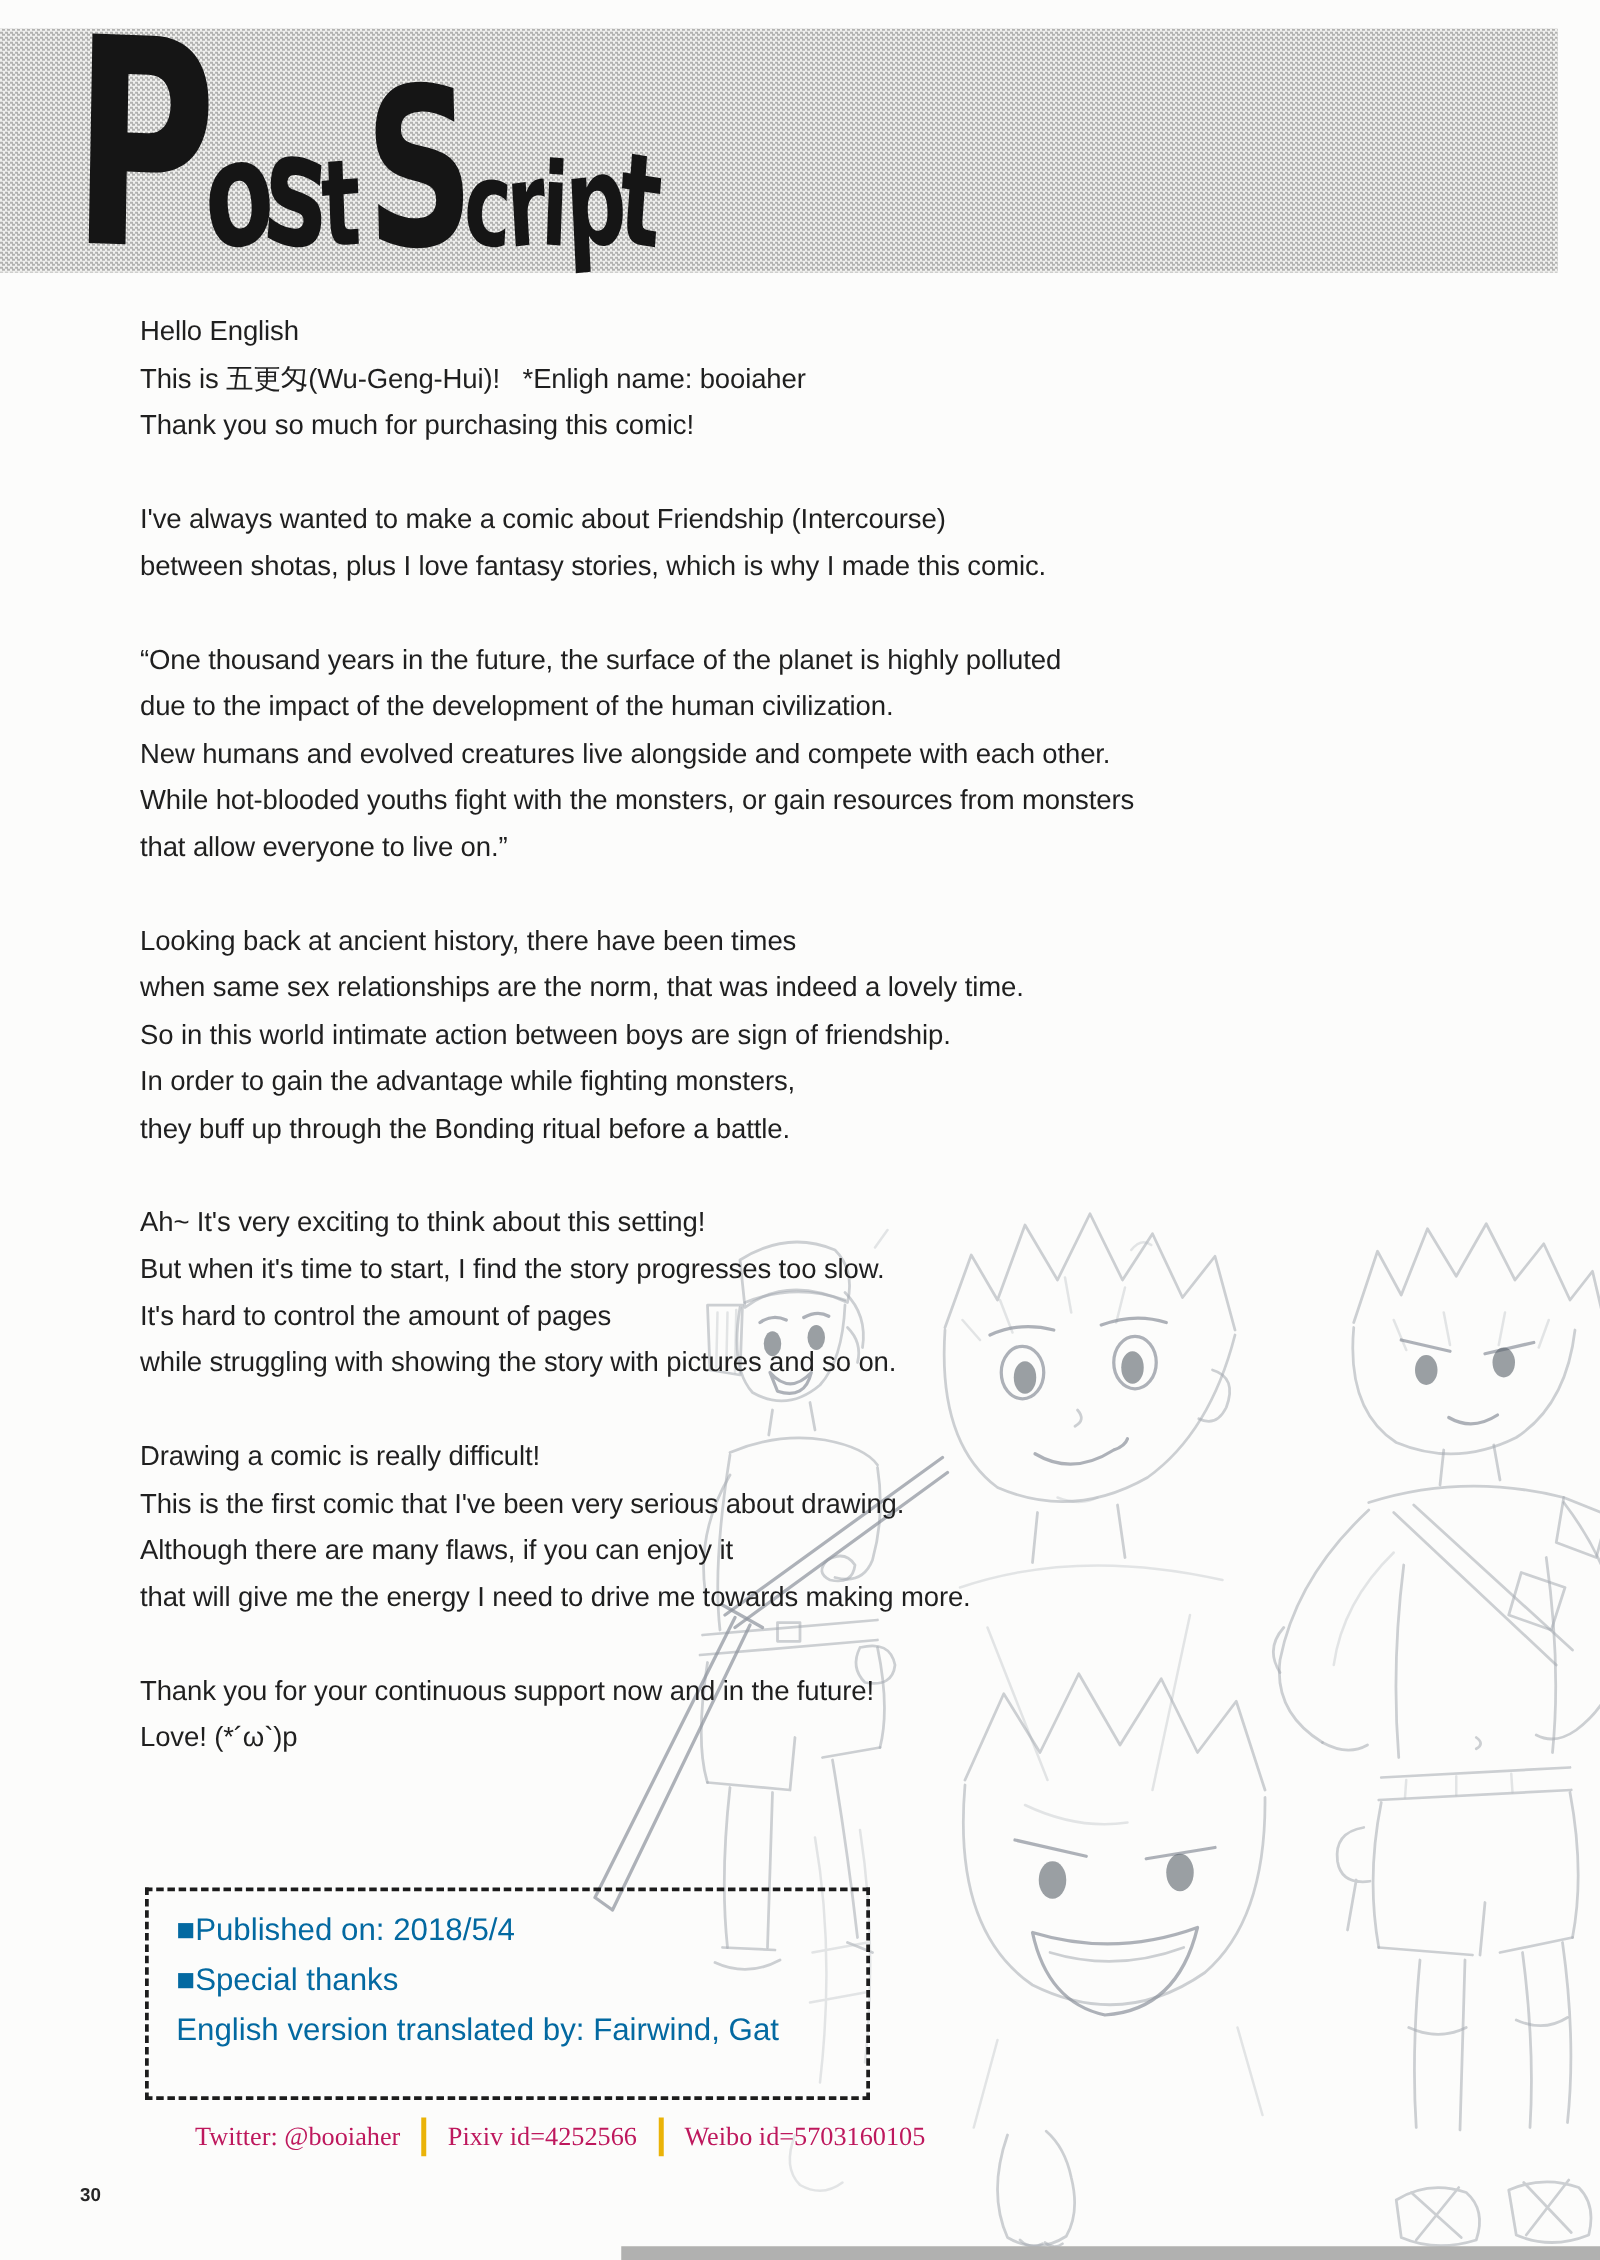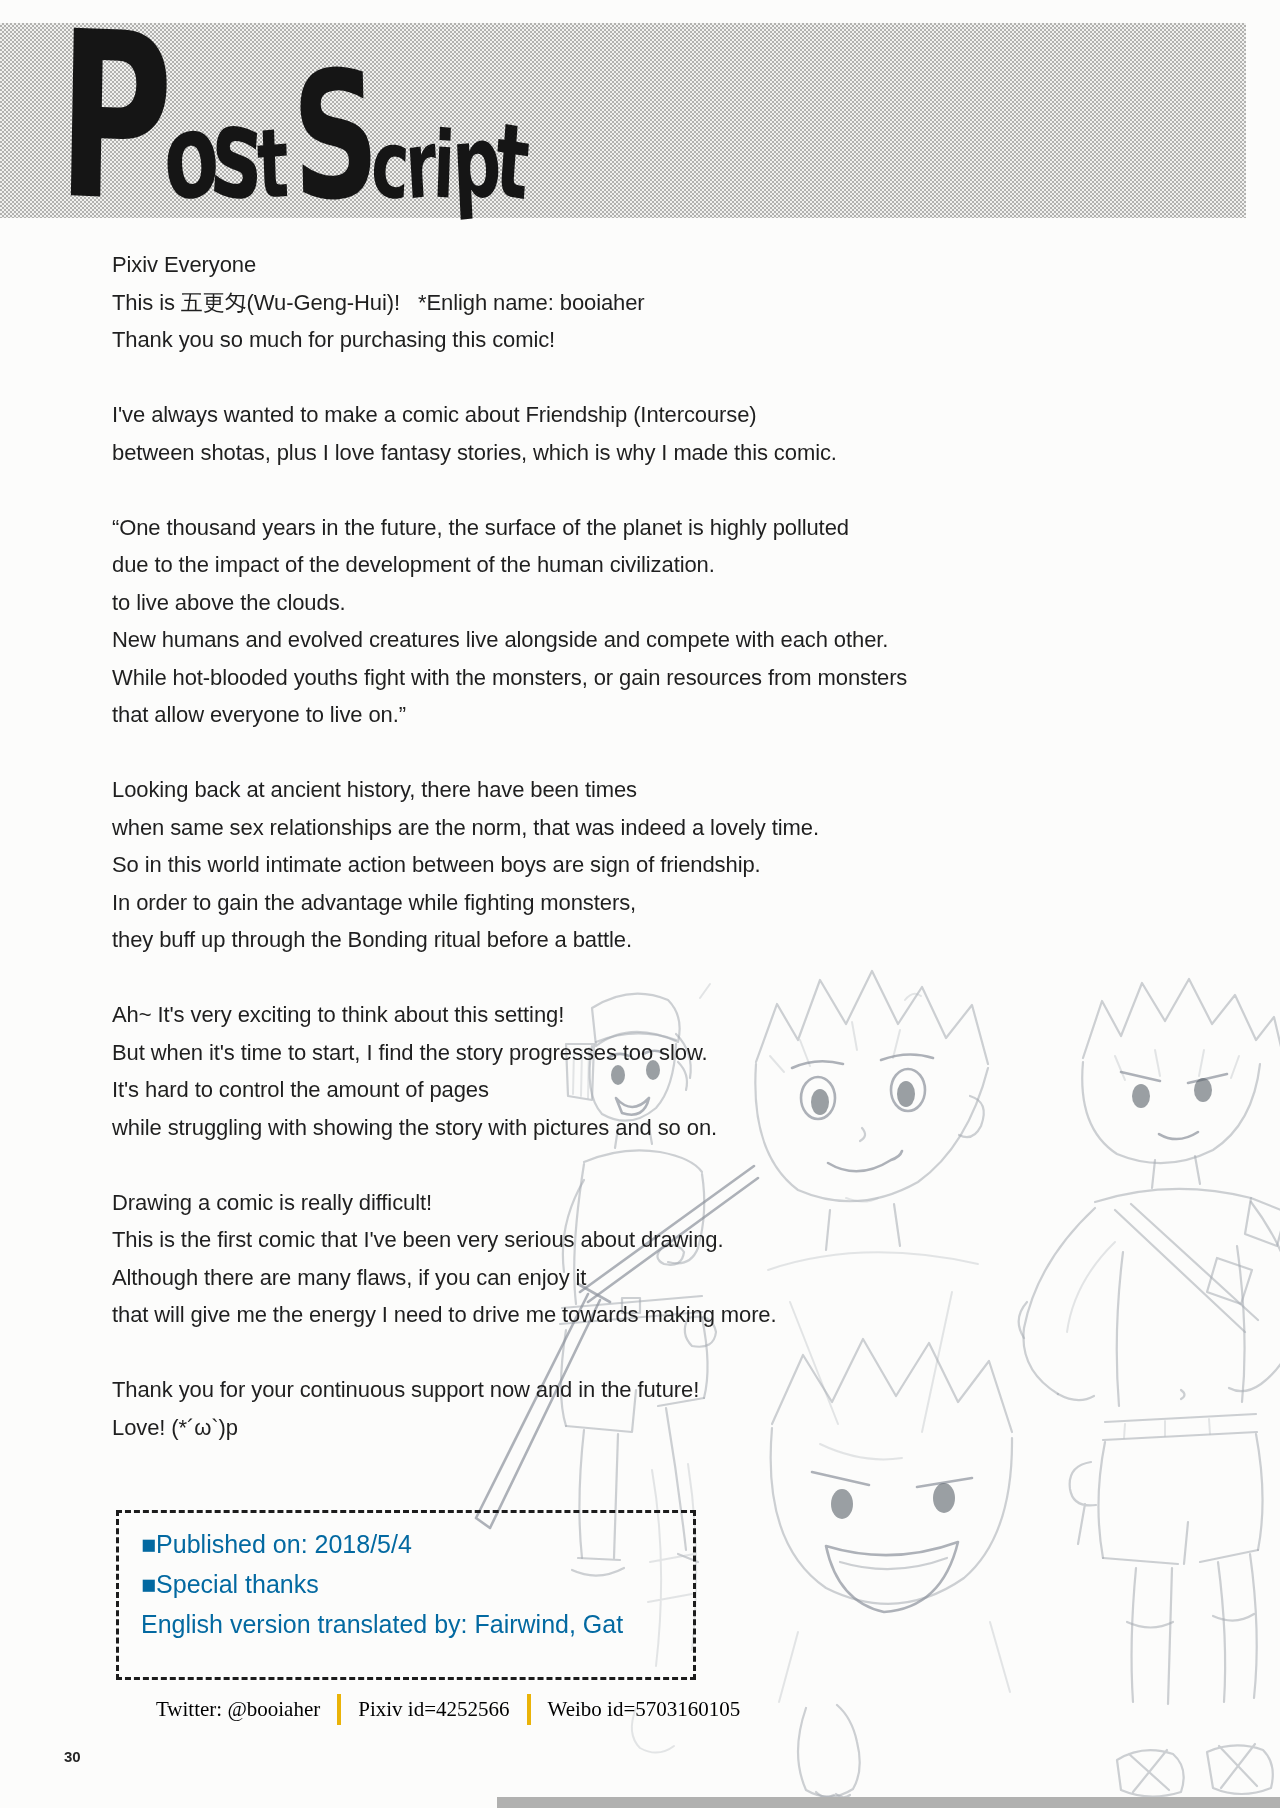--- a/index.html
+++ b/index.html
@@ -49,21 +49,21 @@
     border:3.5px dashed #1c1c1c;box-sizing:border-box;z-index:3;
     padding:11px 0 0 22px;font-size:25px;line-height:40px;color:#0369a1;
     background:transparent;
   }
   .boxline{white-space:pre;}
 
   
   .pageno{position:absolute;left:64px;top:1748px;font-size:15px;font-weight:bold;color:#262626;z-index:3;}
   .footer{
     position:absolute;left:156px;top:1694px;display:flex;align-items:center;z-index:3;
-    font-family:"Liberation Serif",serif;font-size:21px;color:#000000;
+    font-family:"Liberation Serif",serif;font-size:21px;color:#be185d;
   }
   .fitem{padding:3px 17px;}
   .fitem:first-child{padding-left:0;}
   .fitem + .fitem{border-left:4px solid #eab308;}
 
   .strip{position:absolute;left:497px;top:1797px;width:783px;height:11px;background:#b1b1b0;z-index:1;}
 
   
   .sketch{position:absolute;left:0;top:0;z-index:1;}
   .s1{stroke:#a4a9b1;stroke-width:2.2;fill:none;stroke-linecap:round;stroke-linejoin:round;opacity:.55;}
@@ -183,32 +183,31 @@
         <span class="tc">c</span>
         <span class="tc">r</span>
         <span class="tc">i</span>
         <span class="tc">p</span>
         <span class="tc">t</span>
       </div>
   </div>
 
   <div class="letter">
       <div class="para">
-        <div class="line">Pixiv Everyone</div>
+        <div class="line">Hello English</div>
         <div class="line">This is 五更匁(Wu-Geng-Hui)!   *Enligh name: booiaher</div>
         <div class="line">Thank you so much for purchasing this comic!</div>
       </div>
       <div class="para">
         <div class="line">I've always wanted to make a comic about Friendship (Intercourse)</div>
         <div class="line">between shotas, plus I love fantasy stories, which is why I made this comic.</div>
       </div>
       <div class="para">
         <div class="line">“One thousand years in the future, the surface of the planet is highly polluted</div>
         <div class="line">due to the impact of the development of the human civilization.</div>
-        <div class="line">to live above the clouds.</div>
         <div class="line">New humans and evolved creatures live alongside and compete with each other.</div>
         <div class="line">While hot-blooded youths fight with the monsters, or gain resources from monsters</div>
         <div class="line">that allow everyone to live on.”</div>
       </div>
       <div class="para">
         <div class="line">Looking back at ancient history, there have been times</div>
         <div class="line">when same sex relationships are the norm, that was indeed a lovely time.</div>
         <div class="line">So in this world intimate action between boys are sign of friendship.</div>
         <div class="line">In order to gain the advantage while fighting monsters,</div>
         <div class="line">they buff up through the Bonding ritual before a battle.</div>

